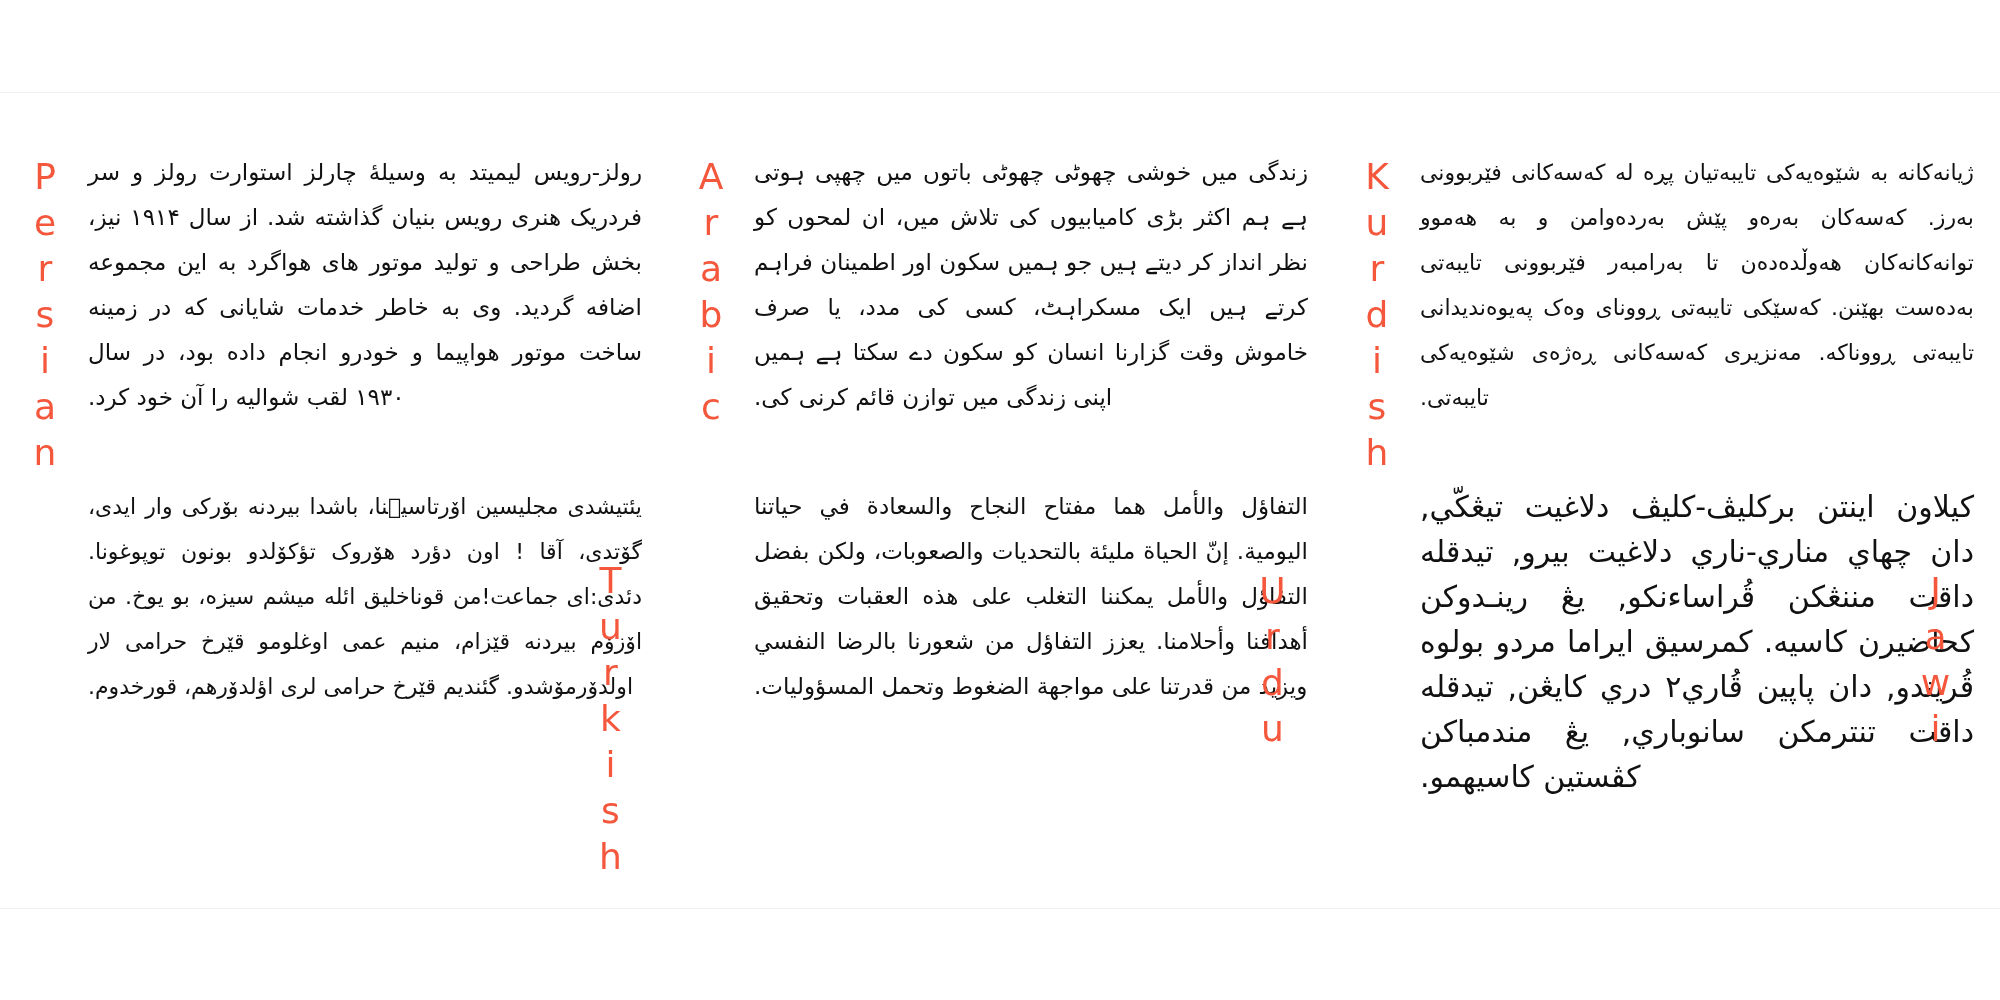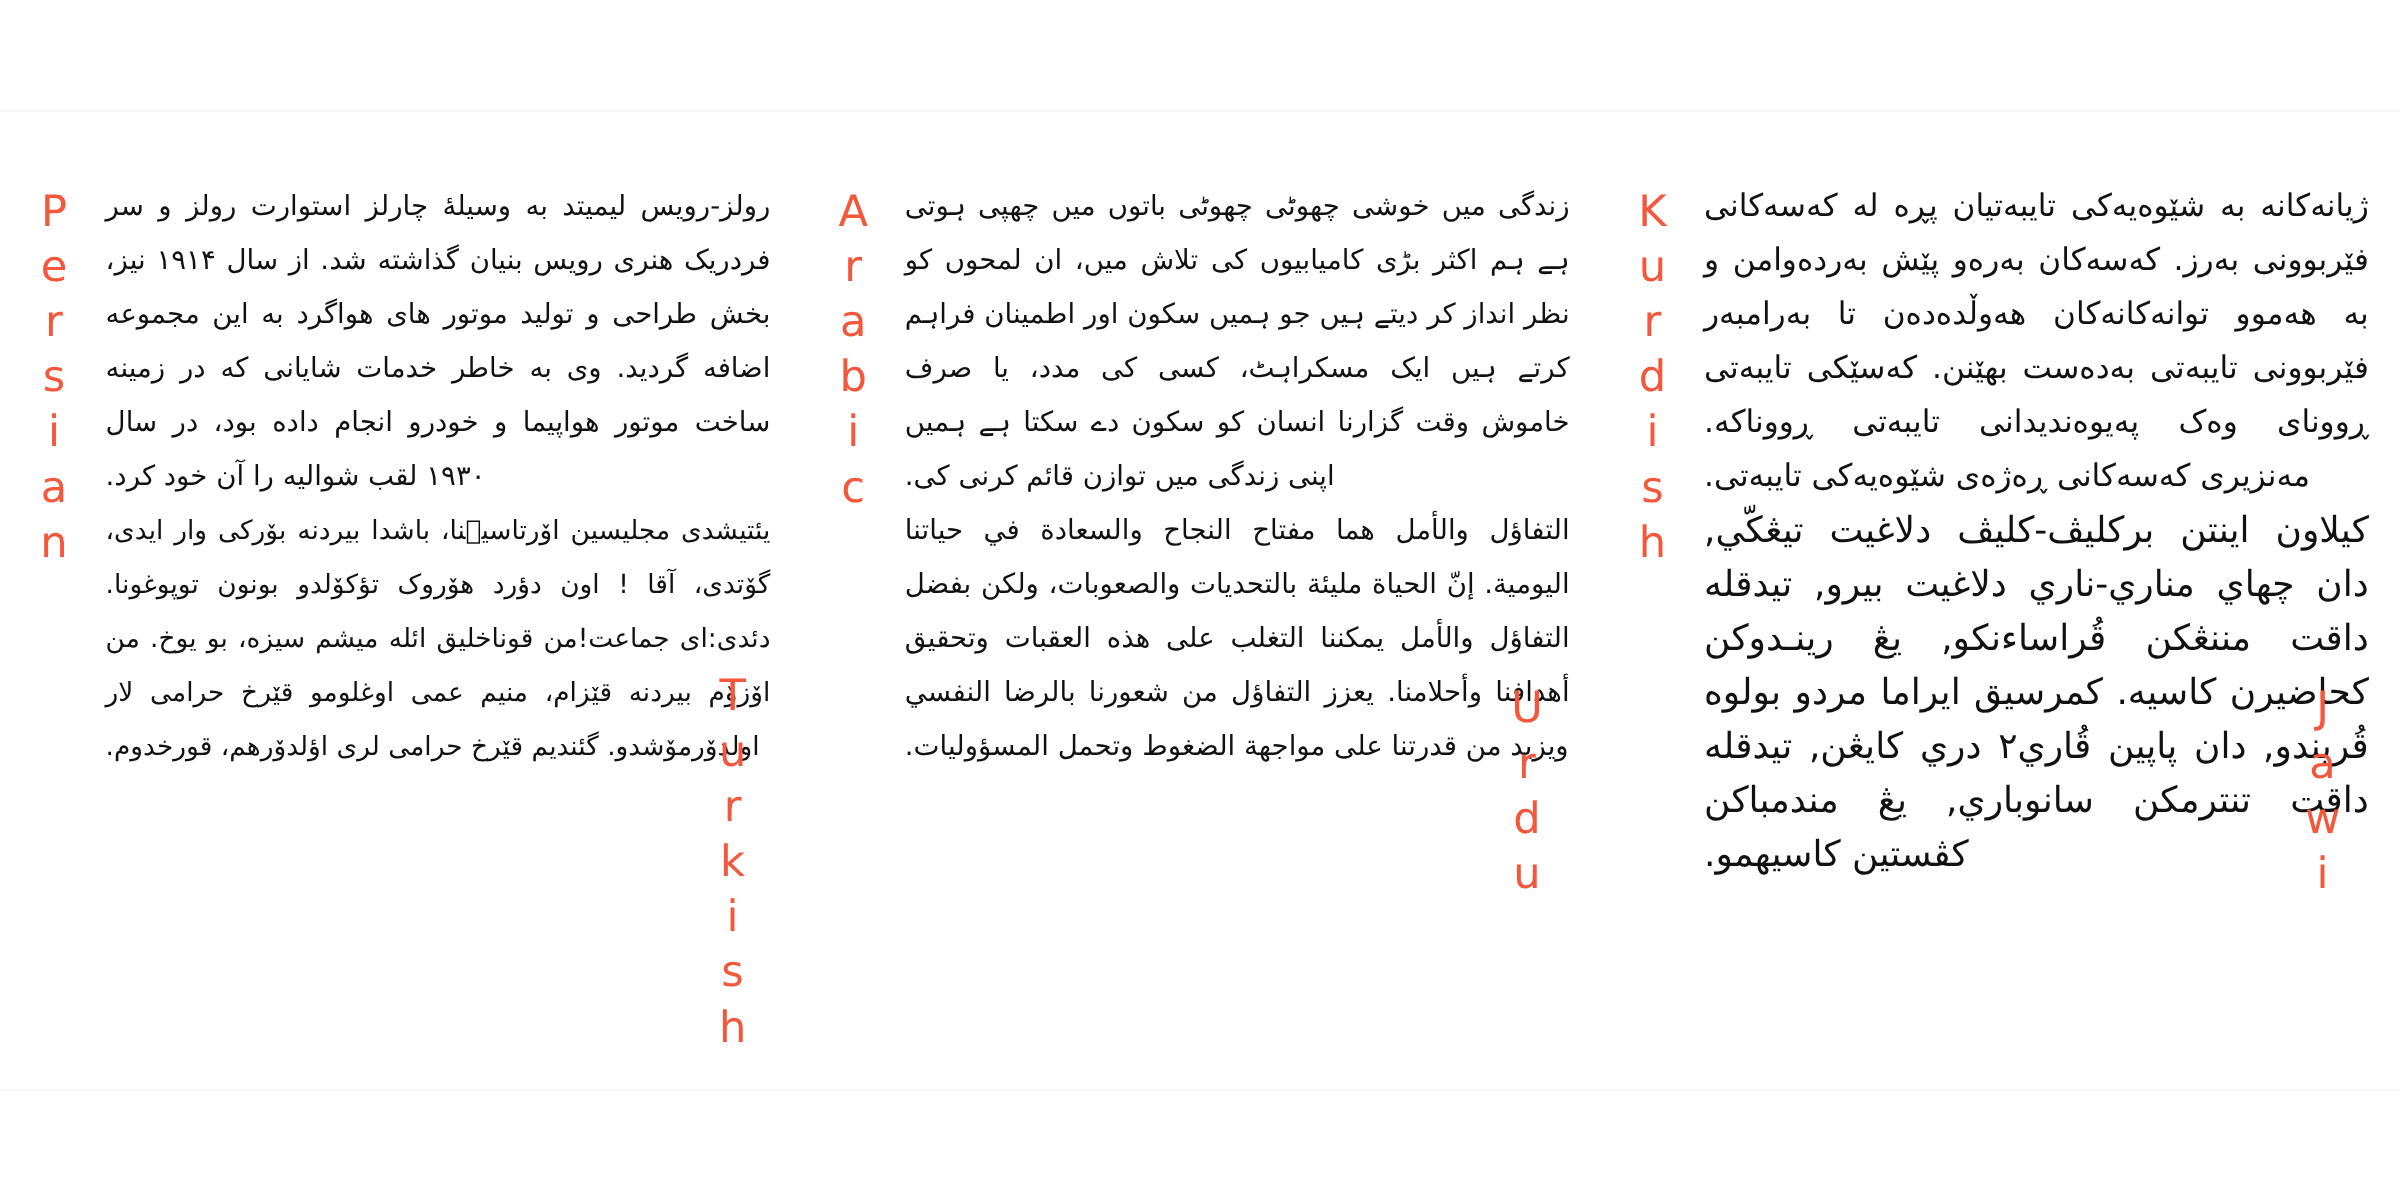--- a/index.html
+++ b/index.html
@@ -59,35 +59,36 @@
     font-weight: 400;
     writing-mode: vertical-rl;
     text-orientation: upright;
     white-space: nowrap;
     font-family: "DejaVu Sans", "Liberation Sans", sans-serif;
   }
   .col-body {
     flex: 1 1 auto;
     display: flex;
     flex-direction: column;
+    gap: 64px;
     padding-right: 26px;
   }
   .para {
     direction: rtl;
     text-align: justify;
     text-align-last: left;
     color: #111111;
     font-size: 23px;
     line-height: 45px;
     font-family: "DejaVu Sans", "Liberation Sans", sans-serif;
     unicode-bidi: plaintext;
     letter-spacing: 0.2px;
   }
   .para-jawi { font-size: 30px; }
-  .para-kurdish { font-size: 26px; }
+  .para-kurdish { font-size: 22px; }
   .para-turkish { font-size: 22px; }
 </style>
 </head>
 <body>
 
 <div class="page">
 
   <div class="rule rule-top"></div>
   <div class="rule rule-bottom"></div>
 

